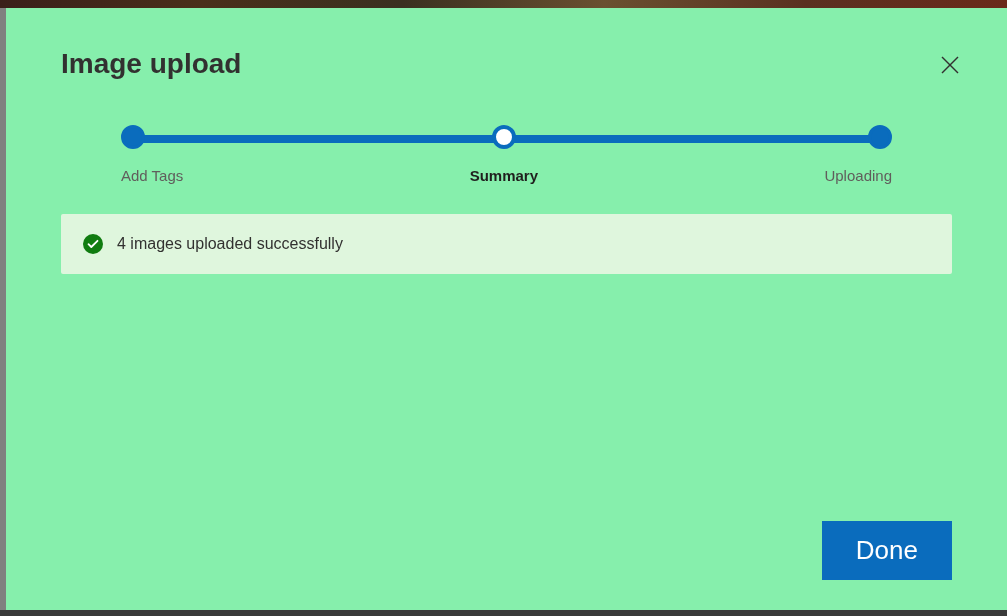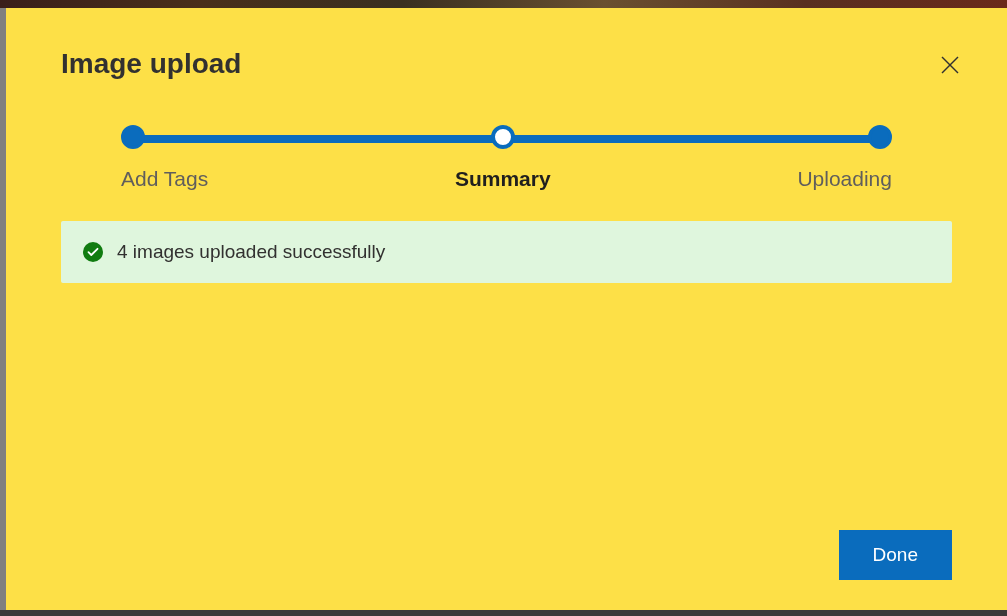--- a/index.html
+++ b/index.html
@@ -38,21 +38,21 @@
       bottom: 0;
       height: 6px;
       background: #3a3a3a;
     }
     .dialog {
       position: absolute;
       top: 8px;
       left: 6px;
       right: 0;
       bottom: 6px;
-      background: #fde047;
+      background: #86efac;
       padding: 40px 55px 30px 55px;
       display: flex;
       flex-direction: column;
     }
     .dialog-header {
       display: flex;
       justify-content: space-between;
       align-items: flex-start;
       margin-bottom: 45px;
     }
@@ -110,57 +110,57 @@
       border: 3px solid #0a6cbd;
       position: relative;
       z-index: 2;
     }
     .step-dot.current {
       background: #ffffff;
       border: 4px solid #0a6cbd;
     }
     .step-label {
       margin-top: 18px;
-      font-size: 21px;
+      font-size: 15px;
       color: #605e5c;
     }
     .step-label.active {
       font-weight: 600;
       color: #201f1e;
     }
     .status-box {
       background: #dff6dd;
       padding: 20px 22px;
       display: flex;
       align-items: center;
       gap: 14px;
       border-radius: 2px;
     }
     .check-icon {
       width: 20px;
       height: 20px;
       flex-shrink: 0;
     }
     .status-text {
-      font-size: 19px;
+      font-size: 16px;
       color: #323130;
     }
     .spacer {
       flex: 1;
     }
     .button-row {
       display: flex;
       justify-content: flex-end;
       margin-top: 20px;
     }
     .done-button {
       background: #0a6cbd;
       color: #ffffff;
       border: none;
-      font-size: 19px;
+      font-size: 26px;
       font-weight: 400;
       padding: 14px 34px;
       cursor: pointer;
       font-family: inherit;
     }
   </style>
 </head>
 <body>
 
 <div class="backdrop-strip"></div>

